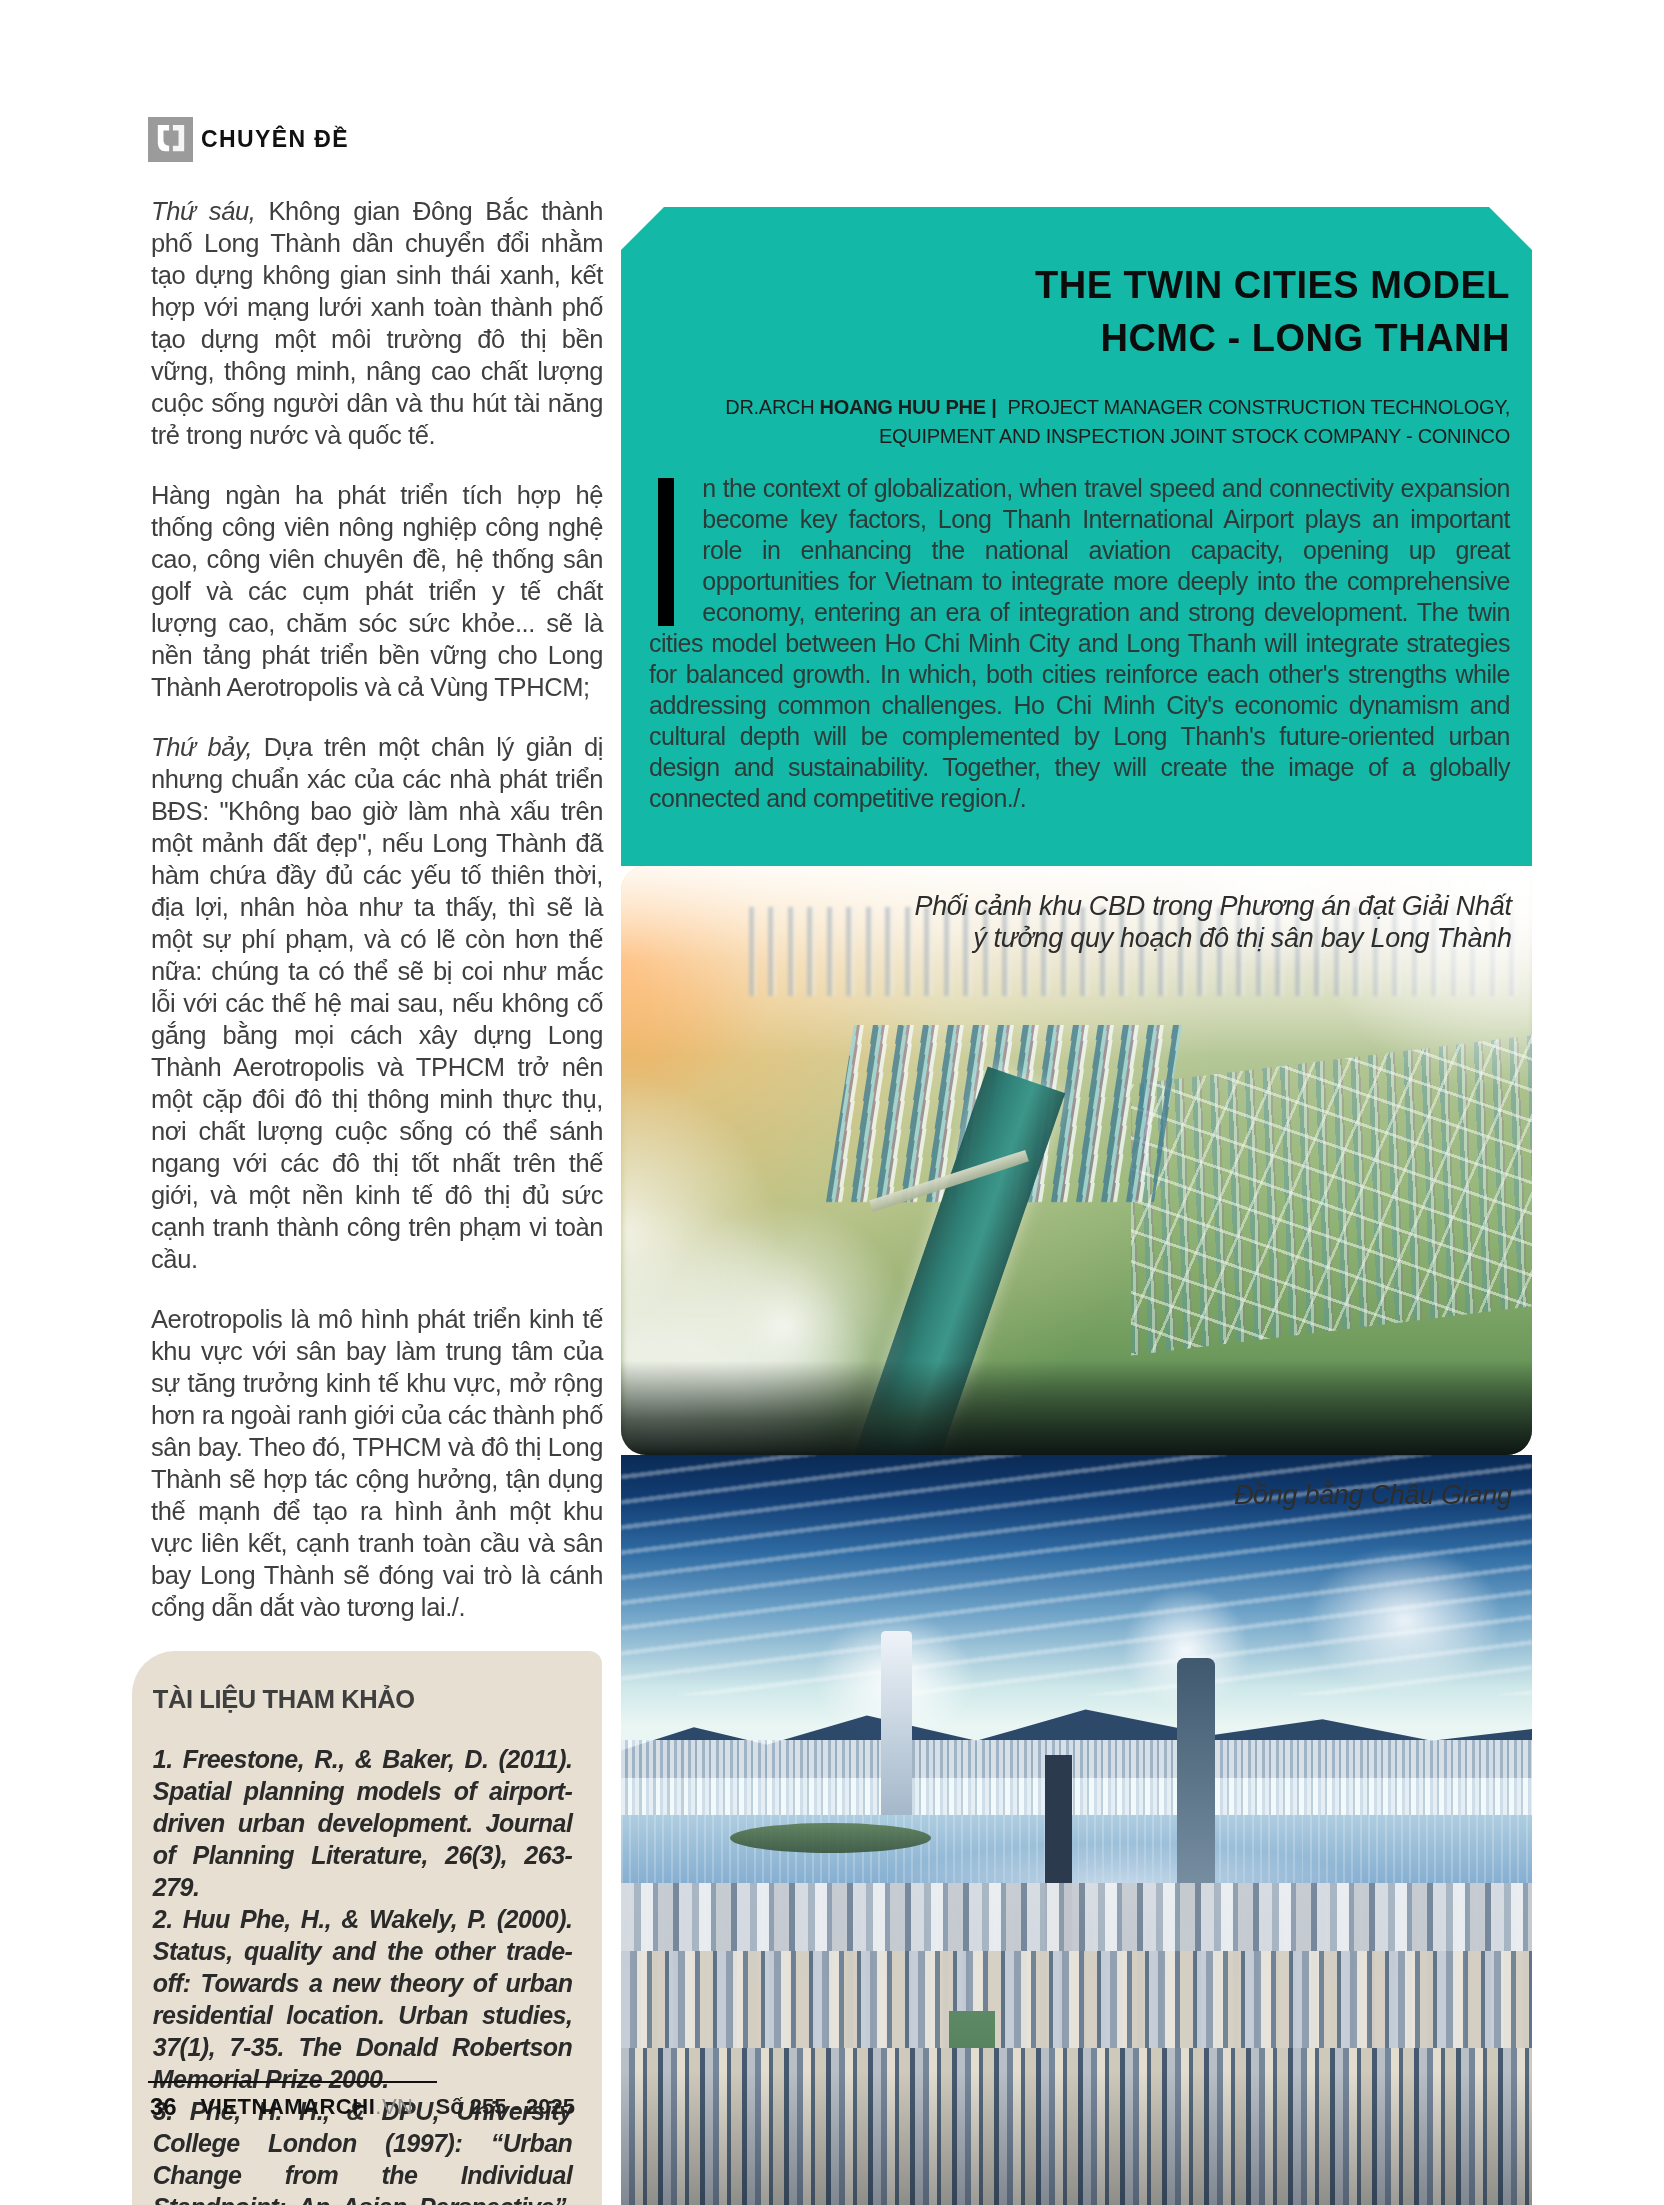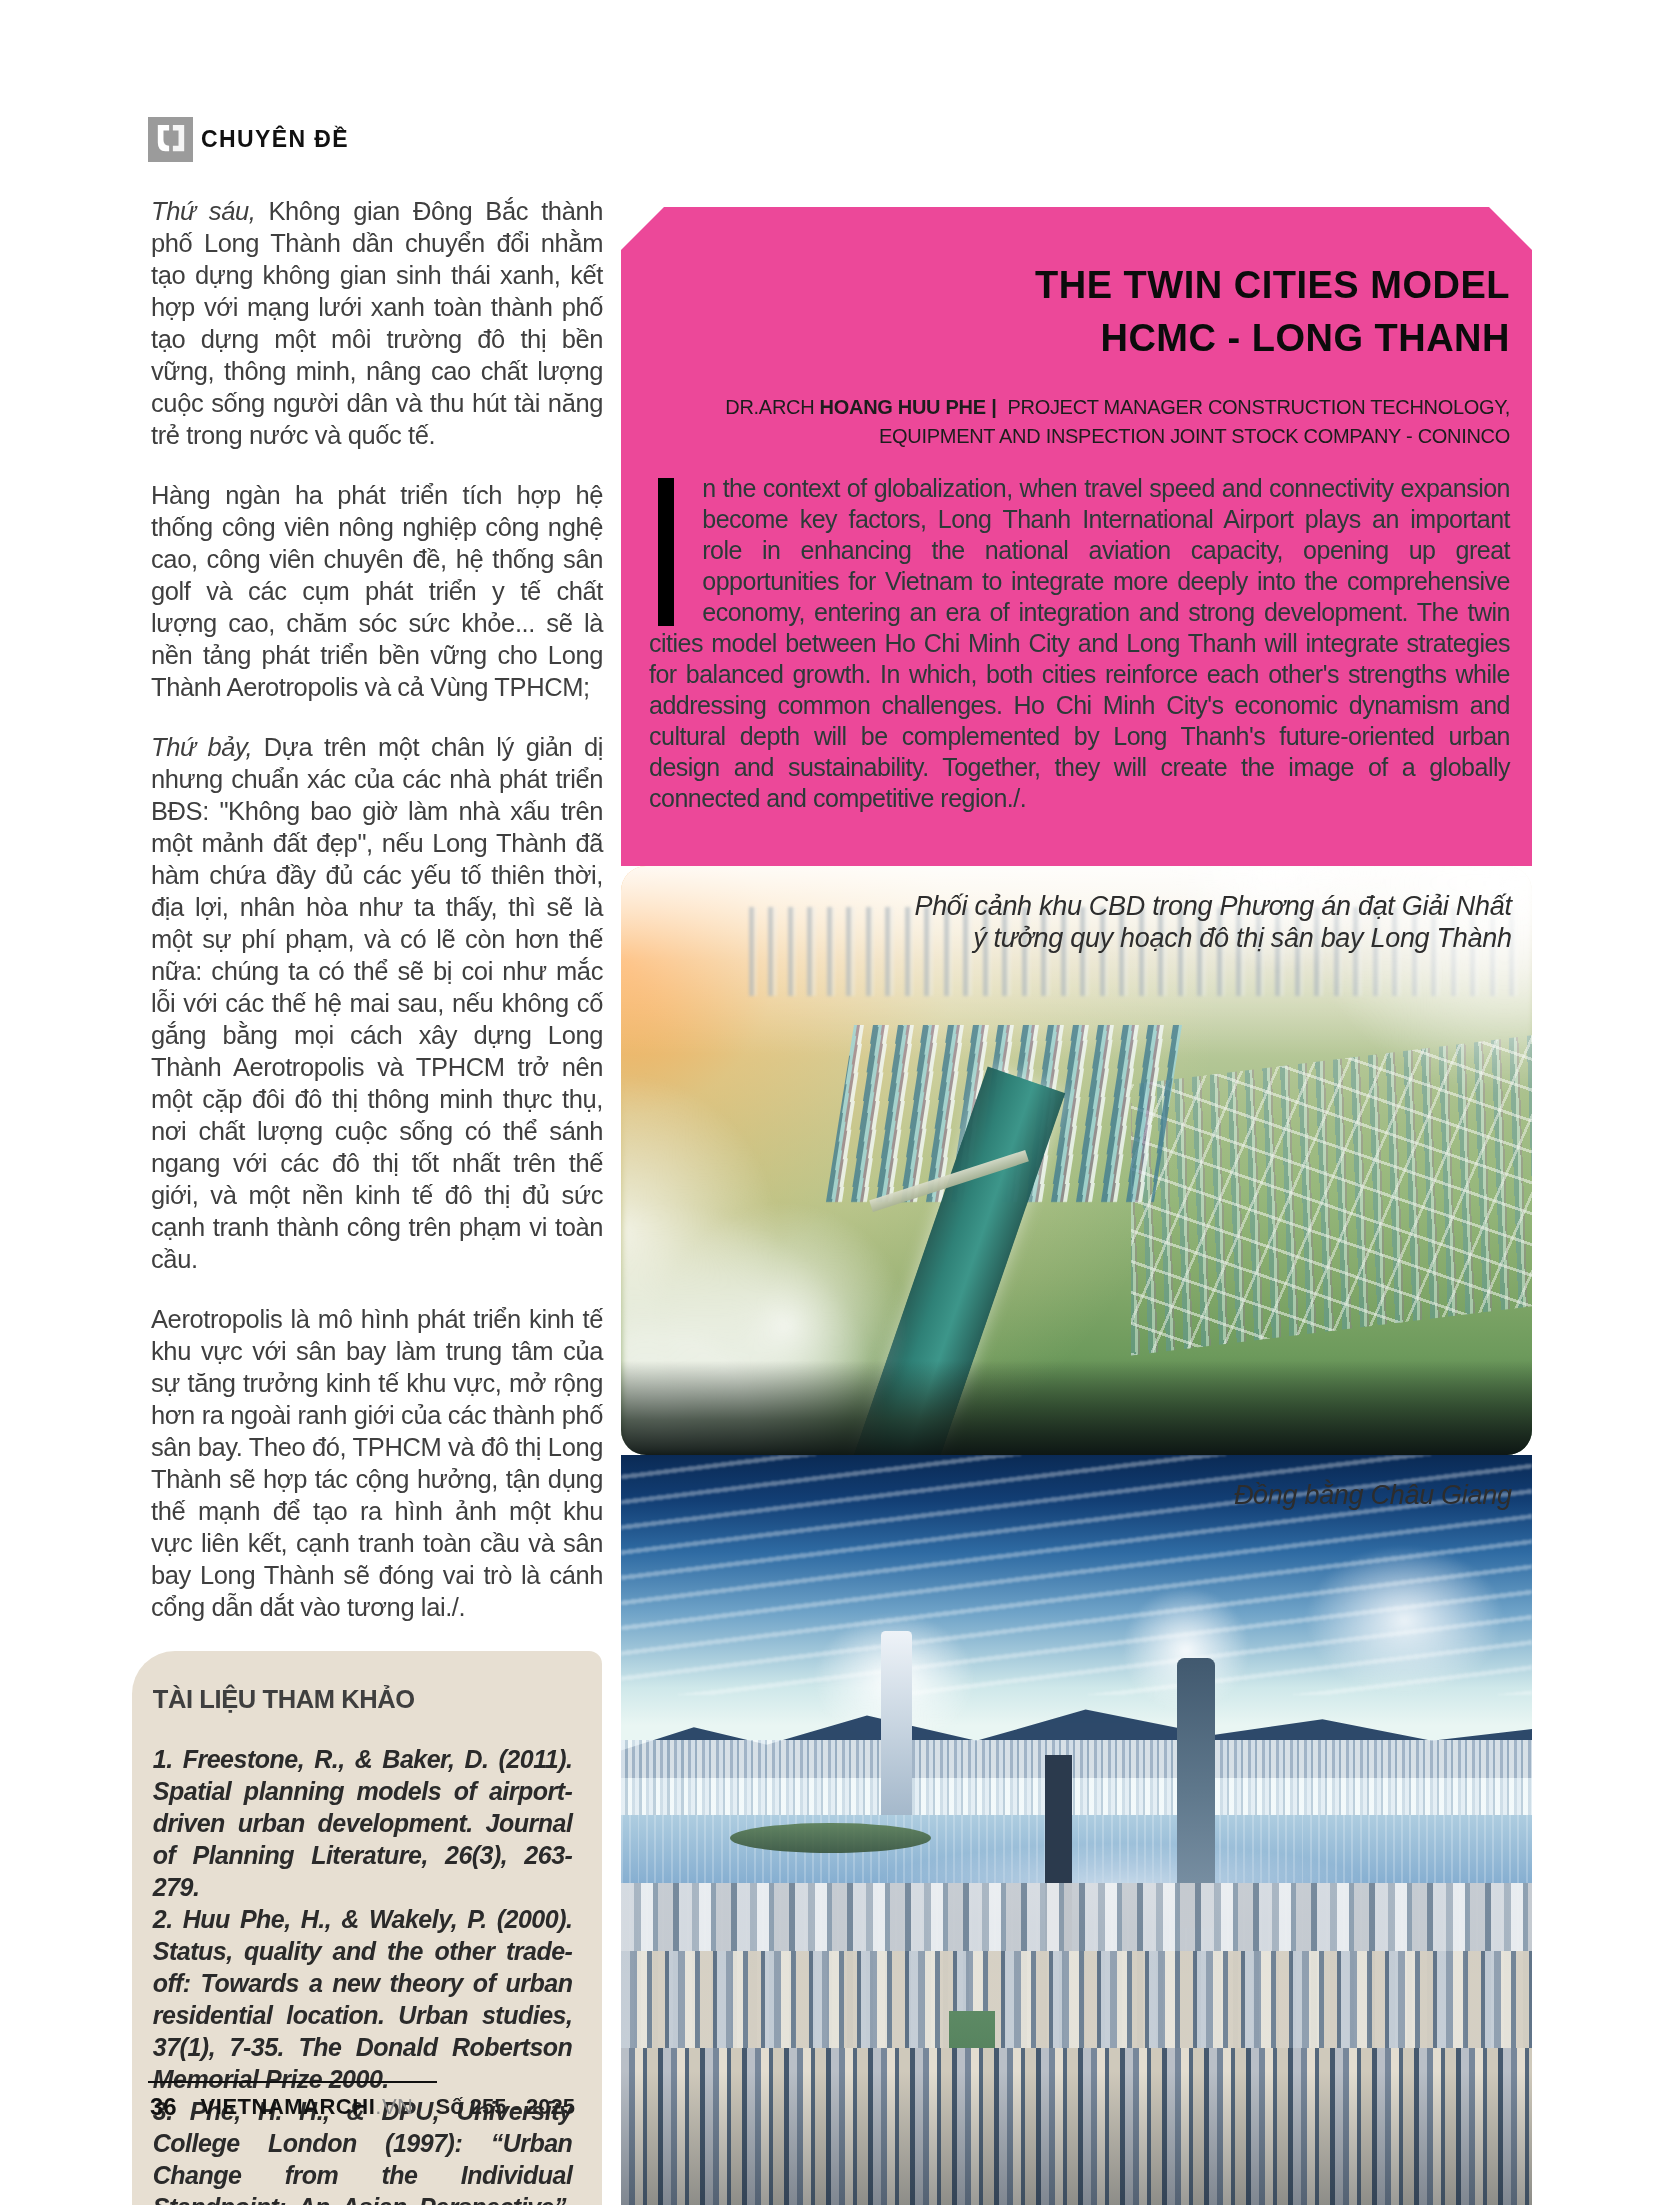--- a/index.html
+++ b/index.html
@@ -27,21 +27,21 @@
   .footer{position:absolute;left:148px;top:2081px;width:289px;border-top:2.8px solid #111;
           padding-top:5.6px;display:flex;align-items:center;}
   .footer .pgnum{font-size:24px;font-weight:700;color:#111;padding:1.9px 13px 1.9px 1.9px;}
   .fdiv{width:2.8px;height:37px;background:#111;}
   .footer .site{font-size:22px;font-weight:700;color:#111;padding:1.9px 11px;letter-spacing:0.5px;}
   .footer .site .vn{font-weight:400;color:#8a8a8a;}
   .footer .issue{font-size:22px;font-weight:700;color:#222;padding:1.9px 0 1.9px 11px;white-space:nowrap;}
 
   
   .right-col{position:absolute;left:621px;top:207px;width:911px;}
-  .panel{box-sizing:border-box;width:911px;height:659px;background:#ec4899;
+  .panel{box-sizing:border-box;width:911px;height:659px;background:#14b8a6;
          clip-path:polygon(43px 0,868px 0,911px 43px,911px 659px,0 659px,0 43px);
          padding:52px 22px 0 28px;}
   .art-title{text-align:right;font-size:38px;line-height:53px;font-weight:700;color:#0c0c0c;
              letter-spacing:0.5px;margin:0;}
   .byline{text-align:right;margin-top:28px;font-size:20px;line-height:29px;color:#1d1d1d;
           letter-spacing:-0.3px;}
   .byline b{font-weight:700;}
   .byline .bar{font-weight:700;padding:0 5.6px;}
   .intro{margin-top:22px;font-size:25px;line-height:31px;letter-spacing:-0.5px;
          text-align:justify;color:#2c3a38;}

